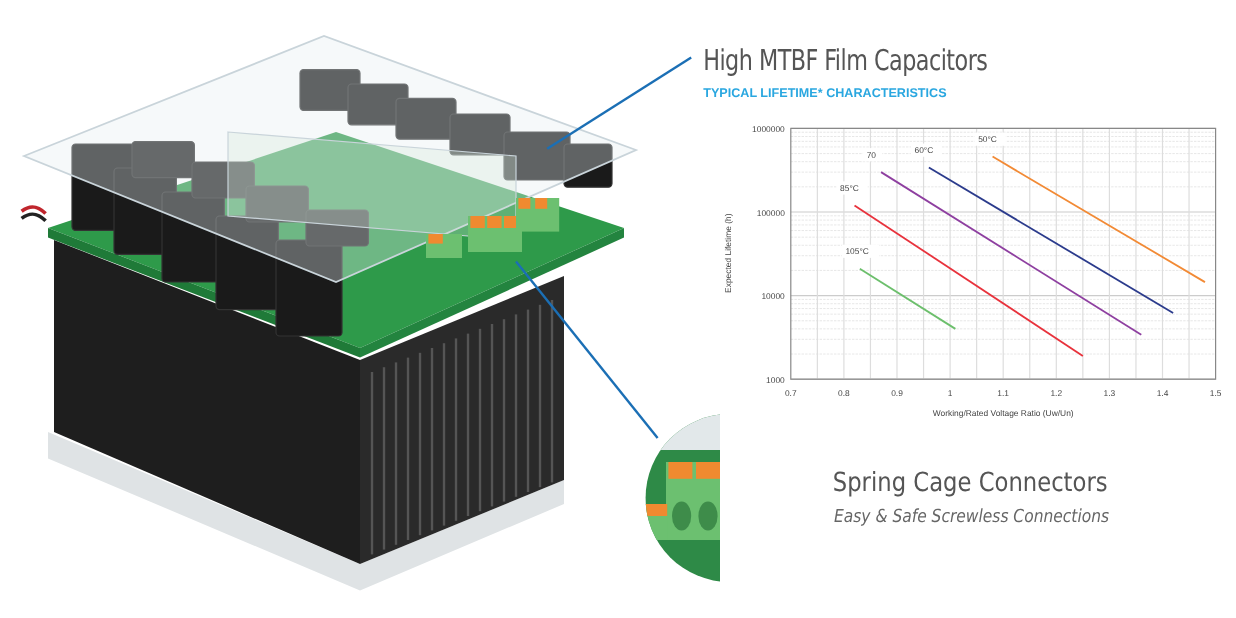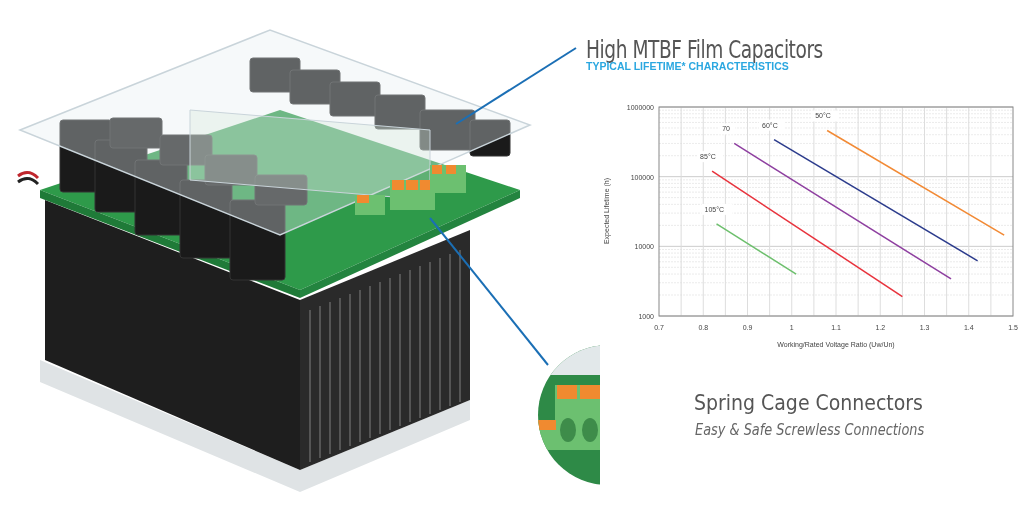--- a/index.html
+++ b/index.html
@@ -1,19 +1,19 @@
 <!DOCTYPE html>
 <html><head>
 <meta charset="utf-8">
 <style>
   html, body { margin:0; padding:0; background:#ffffff; }
   body { width:1030px; height:515px; position:relative; overflow:hidden; font-family:"DejaVu Sans", sans-serif; }
   .abs { position:absolute; }
   .title1 { left:586px; top:36px; font-family:"DejaVu Sans", sans-serif; font-size:24px; color:#555555; letter-spacing:-0.5px; font-stretch:condensed; transform:scaleX(0.86); transform-origin:left top; white-space:nowrap; }
-  .subtitle1 { left:586px; top:60px; font-family:"Liberation Sans", sans-serif; font-weight:bold; font-size:10.5px; color:#2aa7e0; white-space:nowrap; }
+  .subtitle1 { left:586px; top:72px; font-family:"Liberation Sans", sans-serif; font-weight:bold; font-size:10.5px; color:#2aa7e0; white-space:nowrap; }
   .title2 { left:694px; top:390px; font-family:"DejaVu Sans", sans-serif; font-size:22px; color:#555555; transform:scaleX(0.86); transform-origin:left top; white-space:nowrap; }
   .subtitle2 { left:695px; top:421px; font-family:"DejaVu Sans", sans-serif; font-style:italic; font-size:15px; color:#666666; transform:scaleX(0.86); transform-origin:left top; white-space:nowrap; }
   svg text { font-family:"Liberation Sans", sans-serif; }
 </style>
 </head>
 <body>
 
 <svg class="abs" style="left:0;top:0" width="600" height="515">
 
   <polygon points="40,360 300,470 470,400 470,420 300,492 40,382" fill="#dfe3e5"></polygon>

